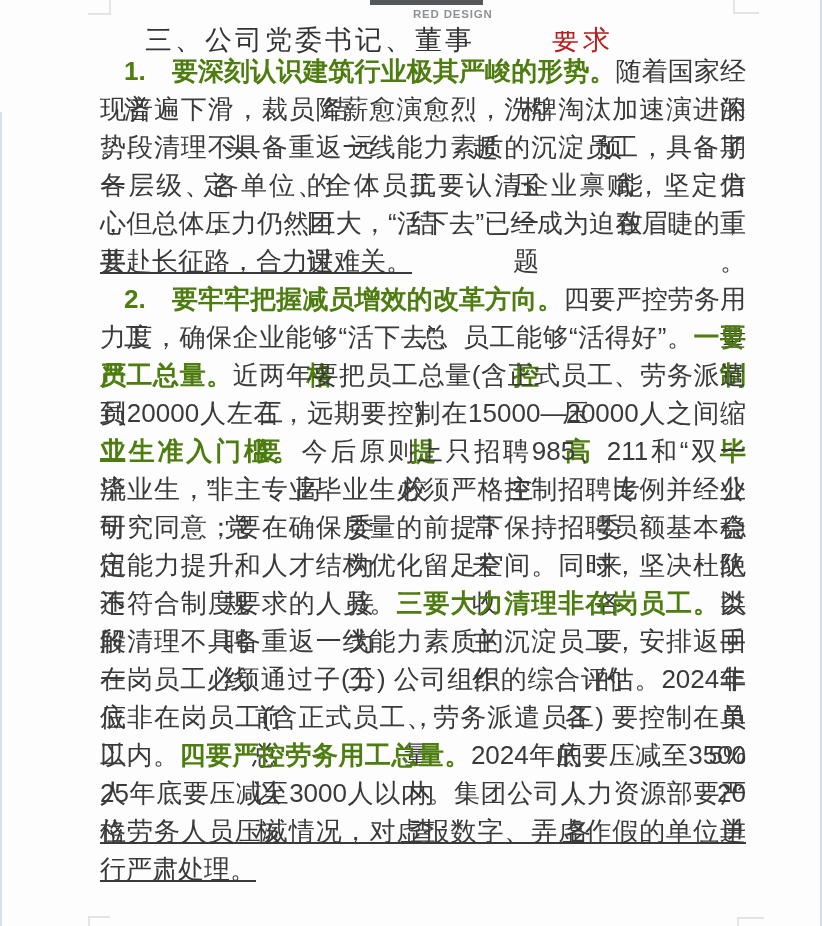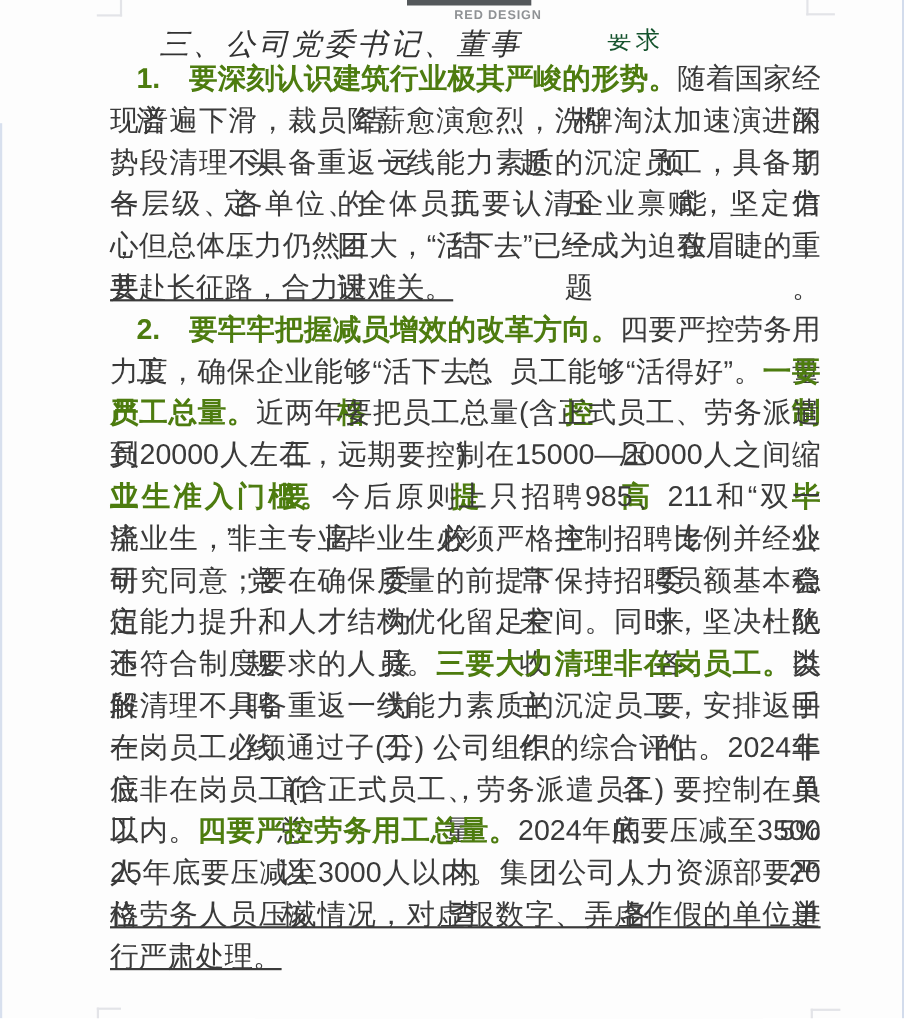--- a/index.html
+++ b/index.html
@@ -24,25 +24,25 @@
   }
   .corner { position: absolute; border: 0 solid #e3e4e8; }
   .corner-tl { left: 88px;  top: 0;      width: 21px; height: 13px; border-right-width: 2px; border-bottom-width: 2px; }
   .corner-tr { left: 733px; top: 0;      width: 24px; height: 12px; border-left-width: 2px;  border-bottom-width: 2px; }
   .corner-bl { left: 88px;  top: 916px;  width: 20px; height: 10px; border-left-width: 2px;  border-top-width: 2px; }
   .corner-br { left: 737px; top: 917px;  width: 25px; height: 9px;  border-left-width: 2px;  border-top-width: 2px; }
 
   
   .heading-left {
     position: absolute; left: 145px; top: 22px;
-    font-size: 27px; letter-spacing: 3px; color: #333; white-space: nowrap; font-style: italic;
+    font-size: 27px; letter-spacing: 3px; color: #333; white-space: nowrap;
   }
   .heading-right {
     position: absolute; left: 552px; top: 22px;
-    font-size: 22px; letter-spacing: 4px; color: #14532d; white-space: nowrap;
+    font-size: 27px; letter-spacing: 4px; color: #b91c1c; white-space: nowrap;
   }
   .heading-cover {
     position: absolute; left: 549px; top: 20px; width: 28px; height: 11px;
     background: #fdfdfd;
   }
 
   
   .watermark { position: absolute; left: 365px; top: 0; width: 125px; height: 26px; background: #fdfdfd; }
   .watermark-bar { position: absolute; left: 5px; top: 0; width: 113px; height: 5px; background: #54585b; }
   .watermark-label {

